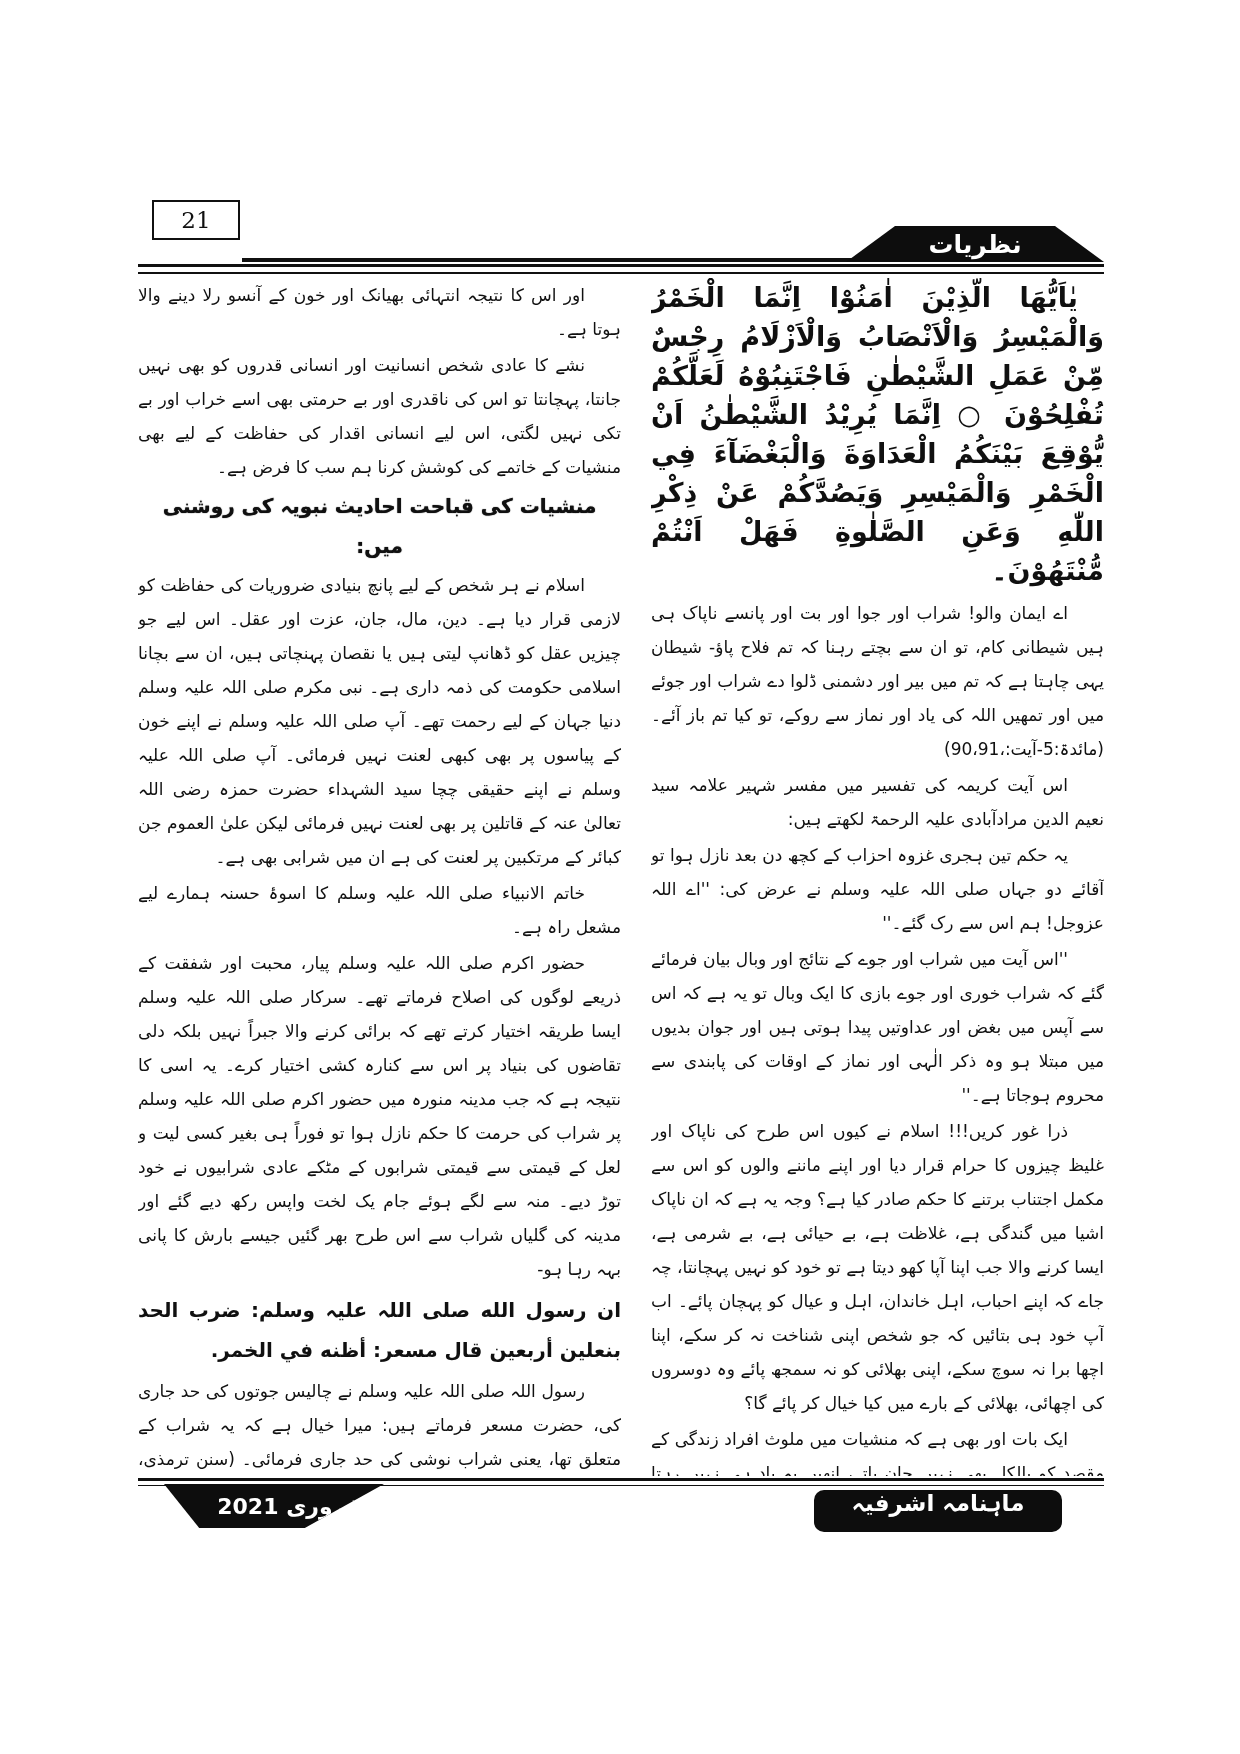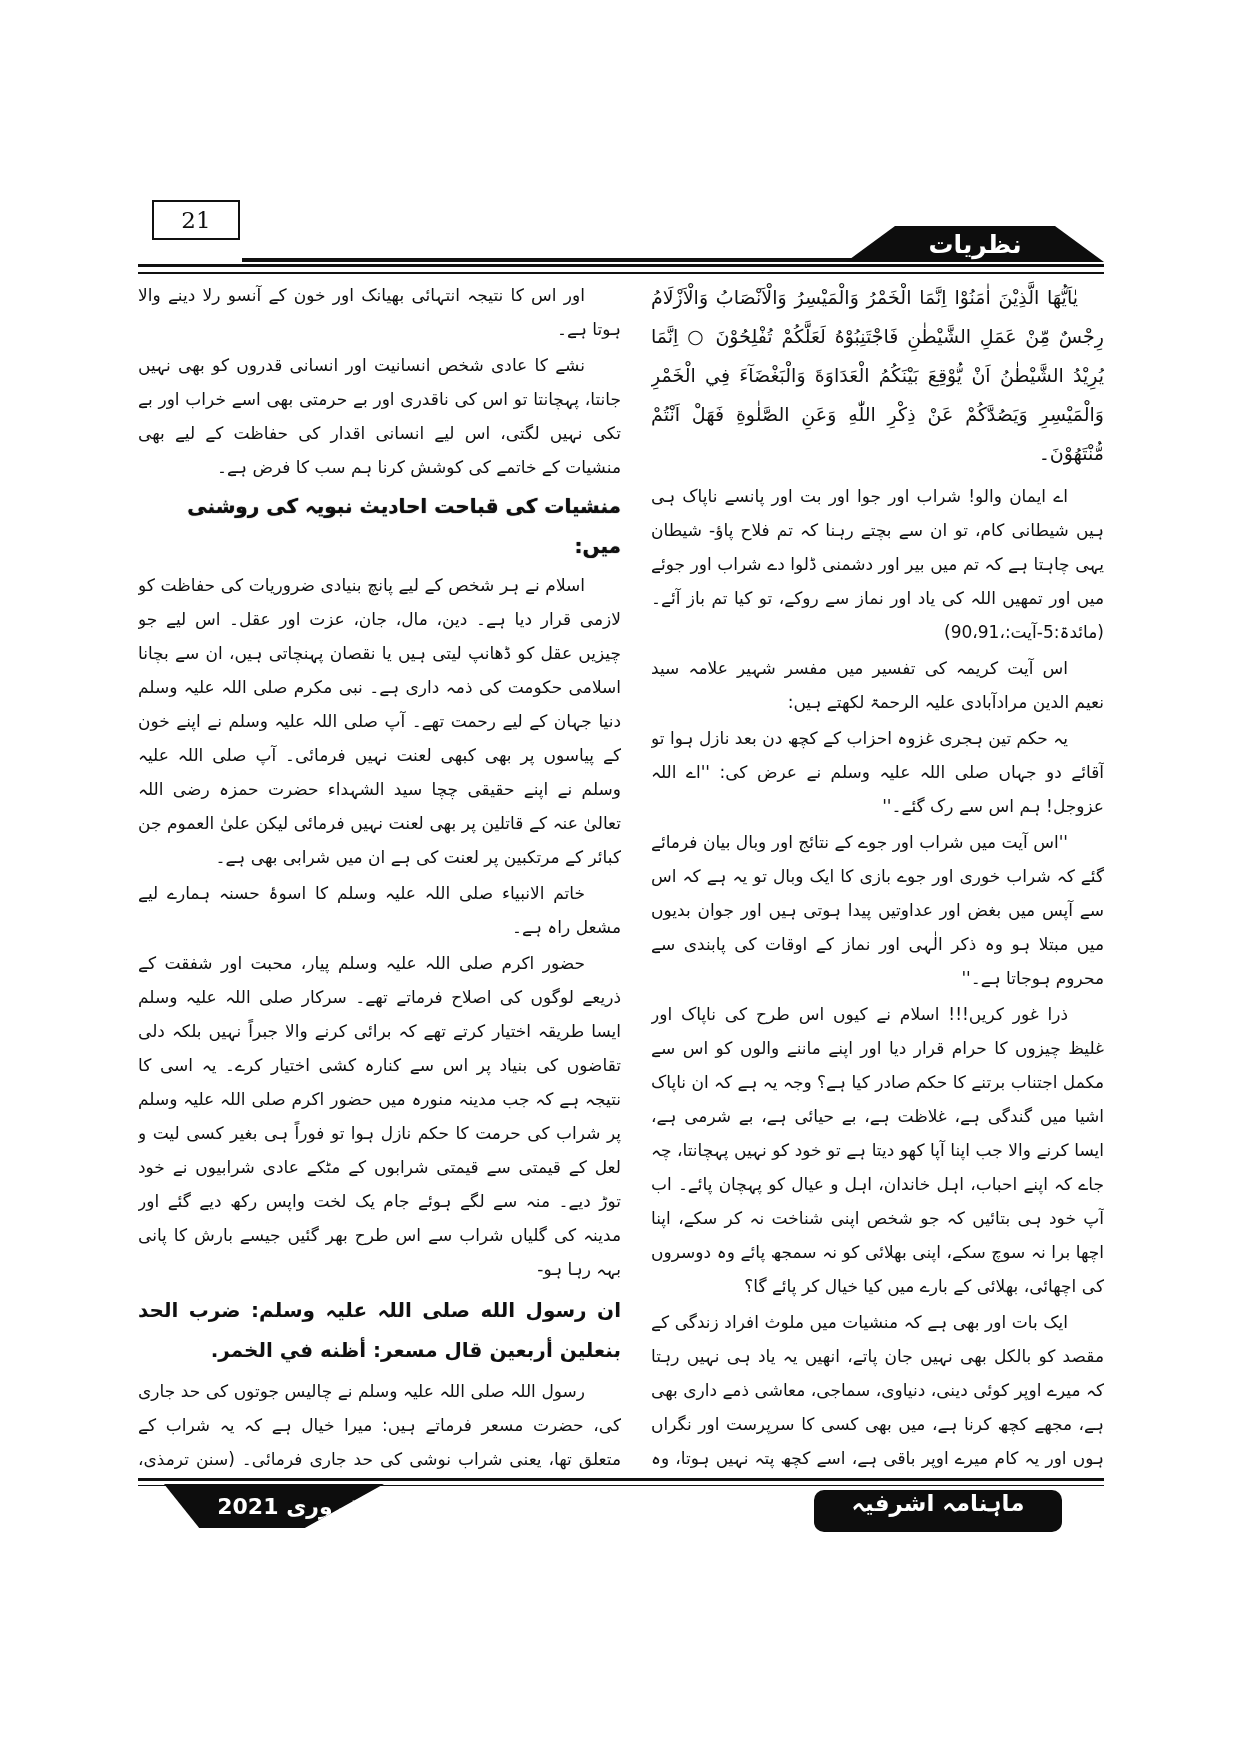--- a/index.html
+++ b/index.html
@@ -37,27 +37,27 @@
   
   .columns{
     position:absolute;top:278px;left:138px;width:966px;height:1198px;
     display:flex;gap:30px;direction:rtl;overflow:hidden;
   }
   .col{overflow:hidden;}
   .col-right{width:453px;}
   .col-left{width:483px;}
   p{margin:0 0 2px 0;direction:rtl;text-align:justify;}
   .quran{
-    font-size:19px;line-height:39px;font-weight:normal;
+    font-size:27px;line-height:39px;font-weight:bold;
     text-indent:26px;margin-bottom:6px;
   }
   .urdu{font-size:17px;line-height:34px;text-indent:36px;}
   .arabic{font-size:20px;line-height:40px;font-weight:bold;text-indent:0;margin:4px 0;}
   .heading{
-    font-size:20px;font-weight:bold;text-align:right;
+    font-size:20px;font-weight:bold;text-align:center;
     line-height:40px;text-indent:0;margin:2px 0;
     text-shadow:0 0 1px #101010;
   }
   
   .footer{position:absolute;top:1478px;left:138px;width:966px;height:64px;}
   .footer-rule{
     position:absolute;top:0;left:0;right:0;height:4px;
     border-top:3px solid #101010;border-bottom:1px solid #101010;
   }
   .footer-date{

